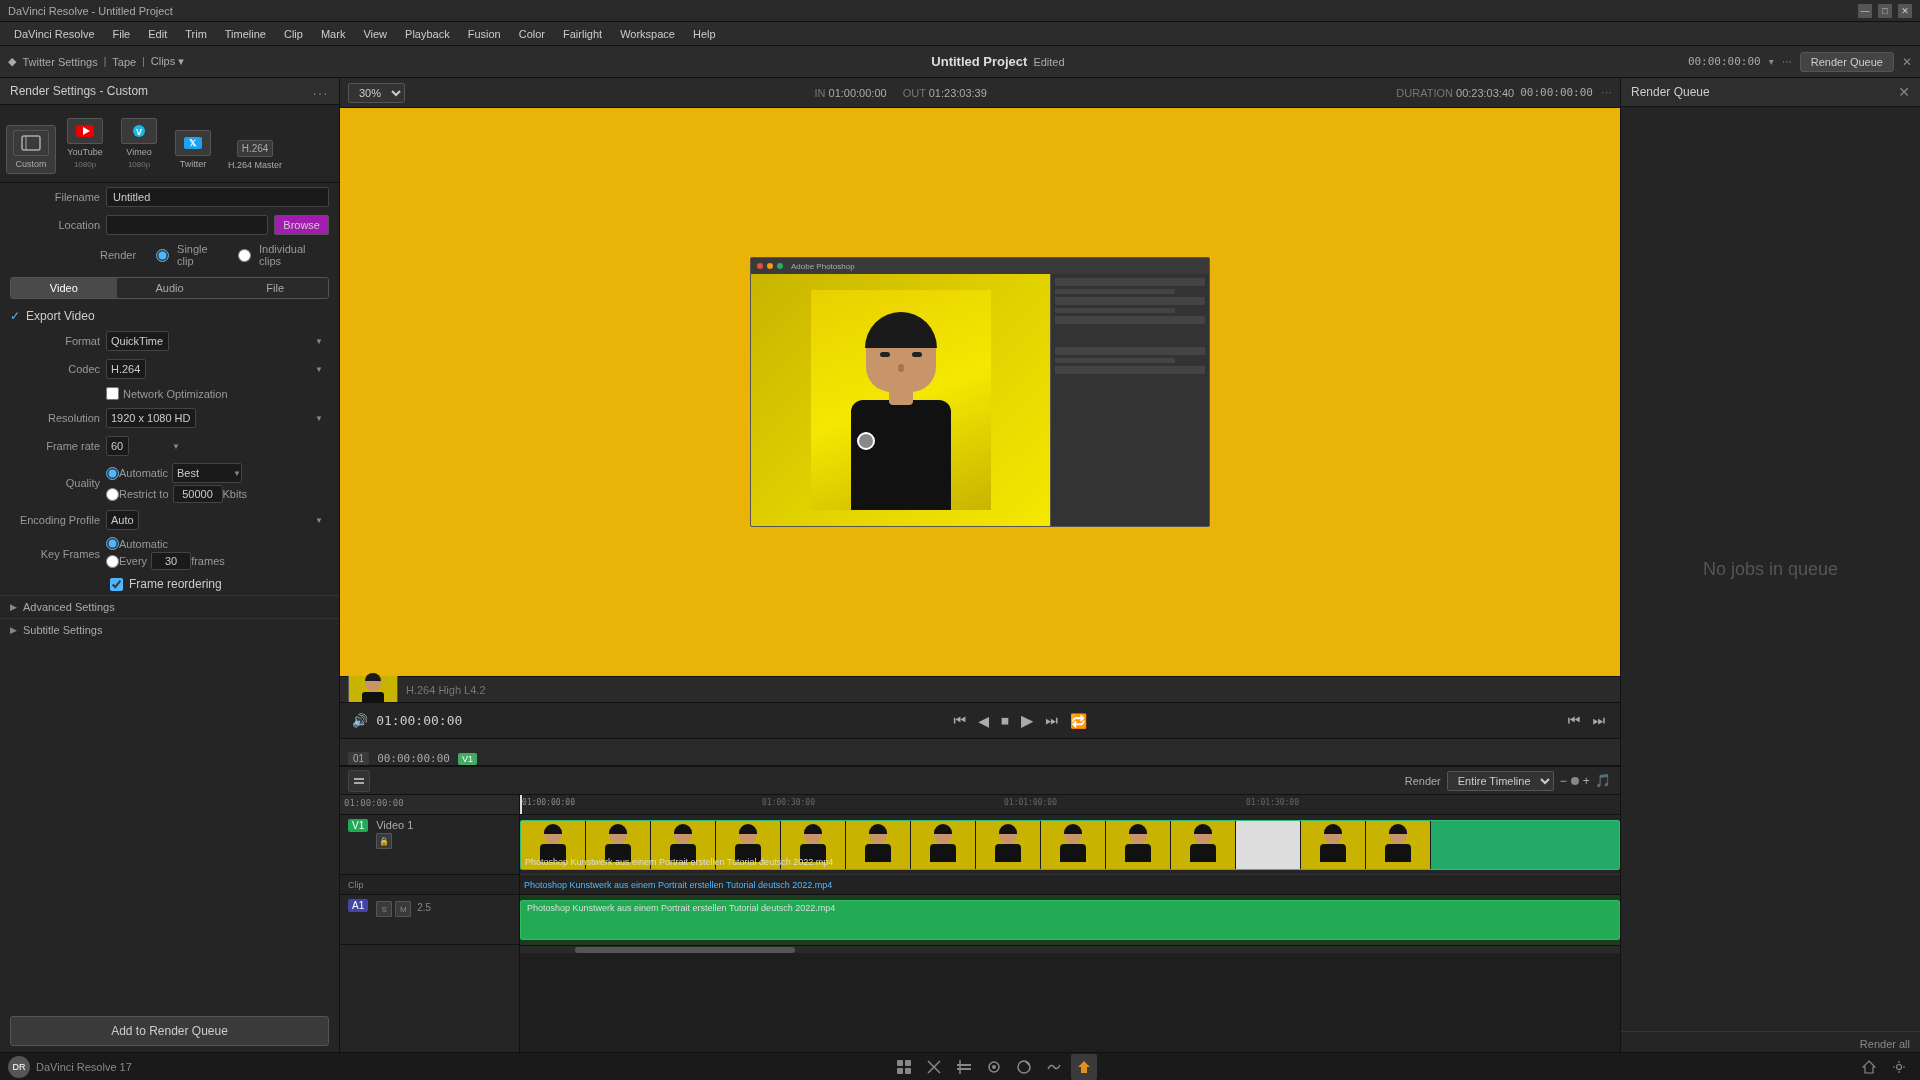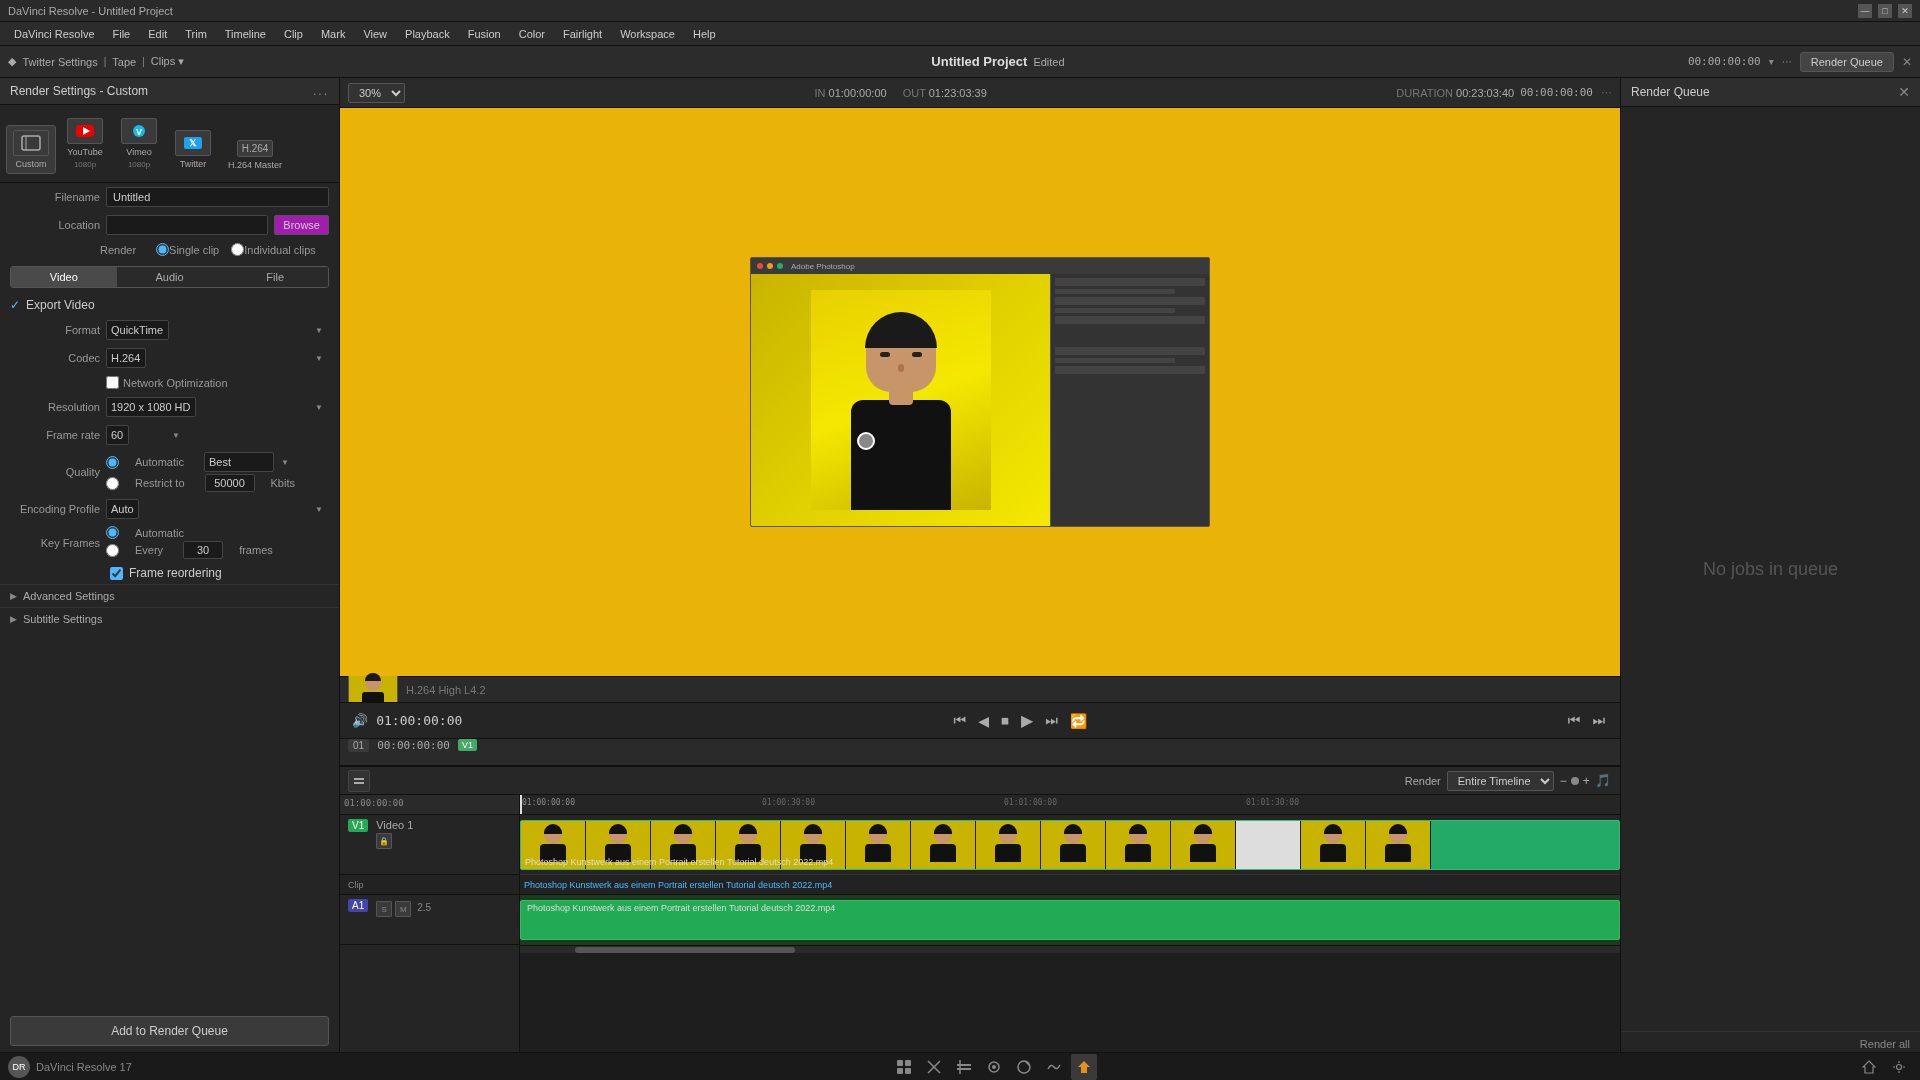--- a/index.html
+++ b/index.html
@@ -182,21 +182,21 @@
       cursor: pointer;
     }
 
     
     .radio-row {
       display: flex;
       align-items: center;
       gap: 12px;
       padding: 4px 10px 4px 100px;
     }
-    .radio-label { font-size: 11px; color: #999; display: flex; align-items: center; gap: 0; cursor: pointer; }
+    .radio-label { font-size: 11px; color: #999; display: flex; align-items: center; gap: 8px; cursor: pointer; }
 
     
     .tab-row {
       display: flex;
       margin: 6px 10px;
       border: 1px solid #555;
       border-radius: 3px;
       overflow: hidden;
     }
     .tab-btn {
@@ -260,21 +260,21 @@
       width: 90px;
       font-size: 11px;
       color: #999;
       text-align: right;
     }
     .quality-options {
       display: flex;
       flex-direction: column;
       gap: 2px;
     }
-    .quality-option { display: flex; align-items: center; gap: 16px; font-size: 11px; color: #999; cursor: pointer; }
+    .quality-option { display: flex; align-items: center; gap: 0; font-size: 11px; color: #999; cursor: pointer; }
 
     
     .collapsible {
       padding: 5px 10px;
       font-size: 11px;
       color: #aaa;
       cursor: pointer;
       display: flex;
       align-items: center;
       gap: 6px;
@@ -418,21 +418,21 @@
     }
     .pb-btn.play { font-size: 16px; }
     .volume-icon { font-size: 13px; color: #aaa; cursor: pointer; }
     .pb-right { display: flex; gap: 6px; }
 
     
     .timeline-track-row {
       background: #2a2a2a;
       height: 28px;
       display: flex;
-      align-items: flex-start;
+      align-items: flex-end;
       padding: 0 8px;
       border-top: 1px solid #111;
       border-bottom: 1px solid #111;
       font-size: 11px;
       color: #aaa;
       gap: 8px;
     }
     .track-num { background: #3a3a3a; padding: 1px 5px; border-radius: 2px; font-size: 10px; }
     .track-time { font-family: monospace; }
     .track-badge { background: #4a6; color: #fff; padding: 1px 4px; border-radius: 2px; font-size: 9px; }

